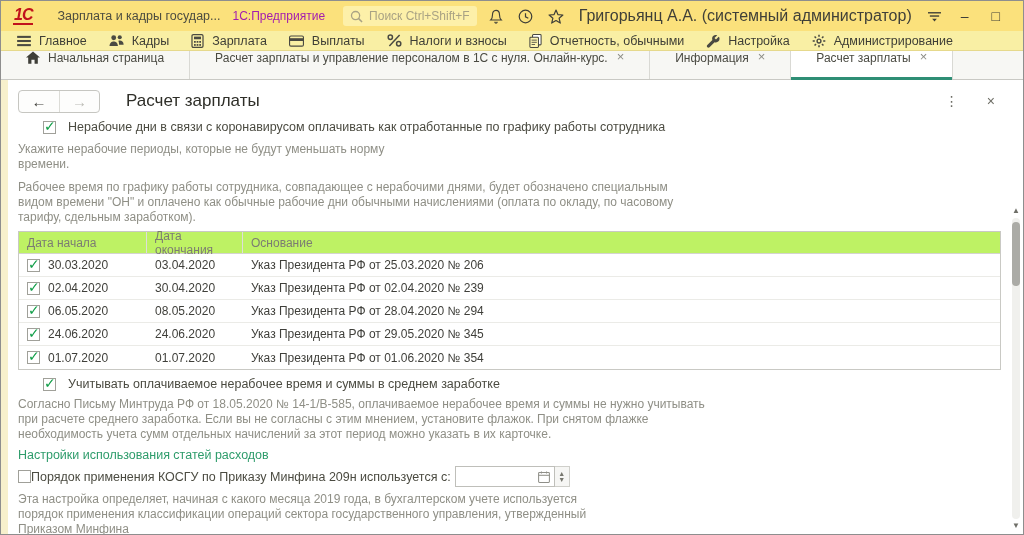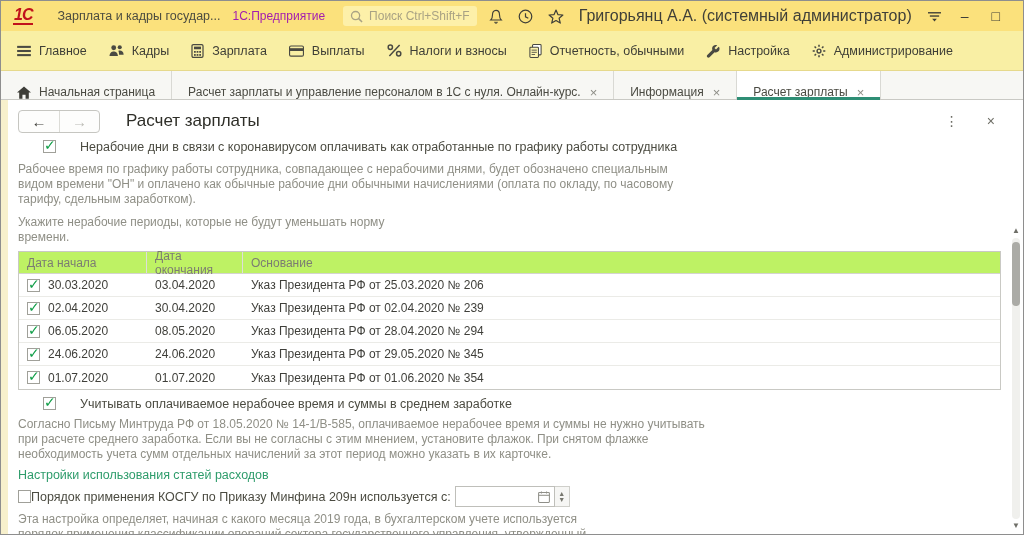--- a/index.html
+++ b/index.html
@@ -23,48 +23,48 @@
   .tb-title{font-size:12.5px;color:#4c4c40;white-space:nowrap;}
   .tb-app{font-size:12px;color:#a21caf;white-space:nowrap;}
   .searchbox{width:258px;height:20px;background:#fdf0a9;border-radius:3px;display:flex;align-items:center;gap:6px;padding:0 7px;margin-left:6px;cursor:text;}
   .searchbox .ph{font-size:12px;color:#a9a284;white-space:nowrap;}
   .tb-right{margin-left:auto;display:flex;align-items:center;gap:15px;}
   .tb-ic{display:flex;align-items:center;justify-content:center;cursor:pointer;}
   .tb-user{font-size:16px;color:#3f3f38;white-space:nowrap;cursor:pointer;}
   .win-btn{font-size:14px;color:#3f3f38;width:16px;text-align:center;cursor:pointer;line-height:16px;}
 
   
-  .ribbon{height:40px;flex:none;background:var(--ribbon-bg);border-bottom:1px solid #e6d98c;display:flex;align-items:center;justify-content:space-between;padding:0 70px 0 16px;}
+  .ribbon{height:20px;flex:none;background:var(--ribbon-bg);border-bottom:1px solid #e6d98c;display:flex;align-items:center;justify-content:space-between;padding:0 70px 0 16px;}
   .ribbon-item{display:flex;align-items:center;gap:8px;font-size:12.5px;color:#3e3e36;cursor:pointer;white-space:nowrap;}
   .ricon{display:flex;align-items:center;}
 
   
   .tabbar{height:29px;flex:none;background:#f7f7f4;border-bottom:1px solid #c9c9c4;display:flex;align-items:stretch;font-size:12px;color:#4a4a42;}
-  .tab{display:flex;align-items:flex-end;gap:9px;padding:0 16px;border-right:1px solid #d9d9d4;position:relative;cursor:pointer;white-space:nowrap;background:#f7f7f4;}
+  .tab{display:flex;align-items:flex-start;gap:9px;padding:0 25px;border-right:1px solid #d9d9d4;position:relative;cursor:pointer;white-space:nowrap;background:#f7f7f4;}
   .tab.active{background:#fff;}
   .tab.active::after{content:"";position:absolute;left:0;right:0;bottom:-1px;height:3px;background:var(--accent-green);}
   .tab-close{color:#8c8c85;font-size:13px;line-height:12px;cursor:pointer;}
   .tab-home{gap:8px;}
 
   
   .content{flex:1;position:relative;background:#fff;overflow:hidden;}
   .content::before{content:"";position:absolute;left:0;top:0;bottom:0;width:7px;background:#f7f0cc;}
   .content-inner{position:absolute;left:7px;right:0;top:0;bottom:0;}
   .content-header{height:38px;display:flex;align-items:center;padding:4px 28px 0 10px;}
   .nav-group{display:flex;border:1px solid #c6c6c1;border-radius:4px;overflow:hidden;background:#fdfdfc;}
   .nav-btn{width:40px;height:21px;display:flex;align-items:center;justify-content:center;font-size:15px;cursor:pointer;}
   .nav-btn.back{color:#3e3e38;}
   .nav-btn.fwd{color:#bcbcb6;border-left:1px solid #dcdcd7;}
   .page-title{margin-left:26px;font-size:17px;color:#2e2e28;}
   .header-actions{margin-left:auto;display:flex;align-items:center;gap:28px;}
   .more-dots{color:#6e6e66;font-size:14px;cursor:pointer;}
   .form-close{color:#6e6e66;font-size:14px;cursor:pointer;}
 
   .body{padding:0 20px 0 10px;font-size:12px;}
-  .check-row{display:flex;align-items:flex-start;gap:24px;color:#4b4b41;font-size:12.5px;padding-left:25px;}
+  .check-row{display:flex;align-items:flex-end;gap:12px;color:#4b4b41;font-size:12.5px;padding-left:25px;}
   .cb{width:13px;height:13px;border:1px solid #a0a099;background:#fff;position:relative;flex:none;cursor:pointer;}
   .cb.checked::after{content:"✓";position:absolute;left:0px;top:-4px;font-size:14px;font-weight:bold;color:var(--check-green);}
   .mt2{margin-top:2px}.mt4{margin-top:4px}.mt5{margin-top:5px}.mt6{margin-top:6px}.mt7{margin-top:7px}.mt8{margin-top:8px}
   .para{color:#8f8f86;line-height:15px;font-size:12px;}
   .w1{max-width:676px;}
   .w2{max-width:420px;}
   .w3{max-width:706px;}
   .w4{max-width:600px;}
 
   
@@ -295,22 +295,22 @@
           <span class="form-close">×</span>
         </div>
       </div>
 
       <div class="body">
         <div class="check-row mt2">
           <span class="cb checked"></span>
           <span>Нерабочие дни в связи с коронавирусом оплачивать как отработанные по графику работы сотрудника</span>
         </div>
 
+        <div class="para w2 mt8">Укажите нерабочие периоды, которые не будут уменьшать норму времени.</div>
         <div class="para w1 mt8">Рабочее время по графику работы сотрудника, совпадающее с нерабочими днями, будет обозначено специальным видом времени "ОН" и оплачено как обычные рабочие дни обычными начислениями (оплата по окладу, по часовому тарифу, сдельным заработком).</div>
-        <div class="para w2 mt8">Укажите нерабочие периоды, которые не будут уменьшать норму времени.</div>
 
         <div class="grid">
           <div class="thead">
               <div class="th c0">Дата начала</div>
               <div class="th c1">Дата окончания</div>
               <div class="th c2">Основание</div>
             </div>
           <div class="tbody">
               <div class="trow">
                 <div class="td c0">

